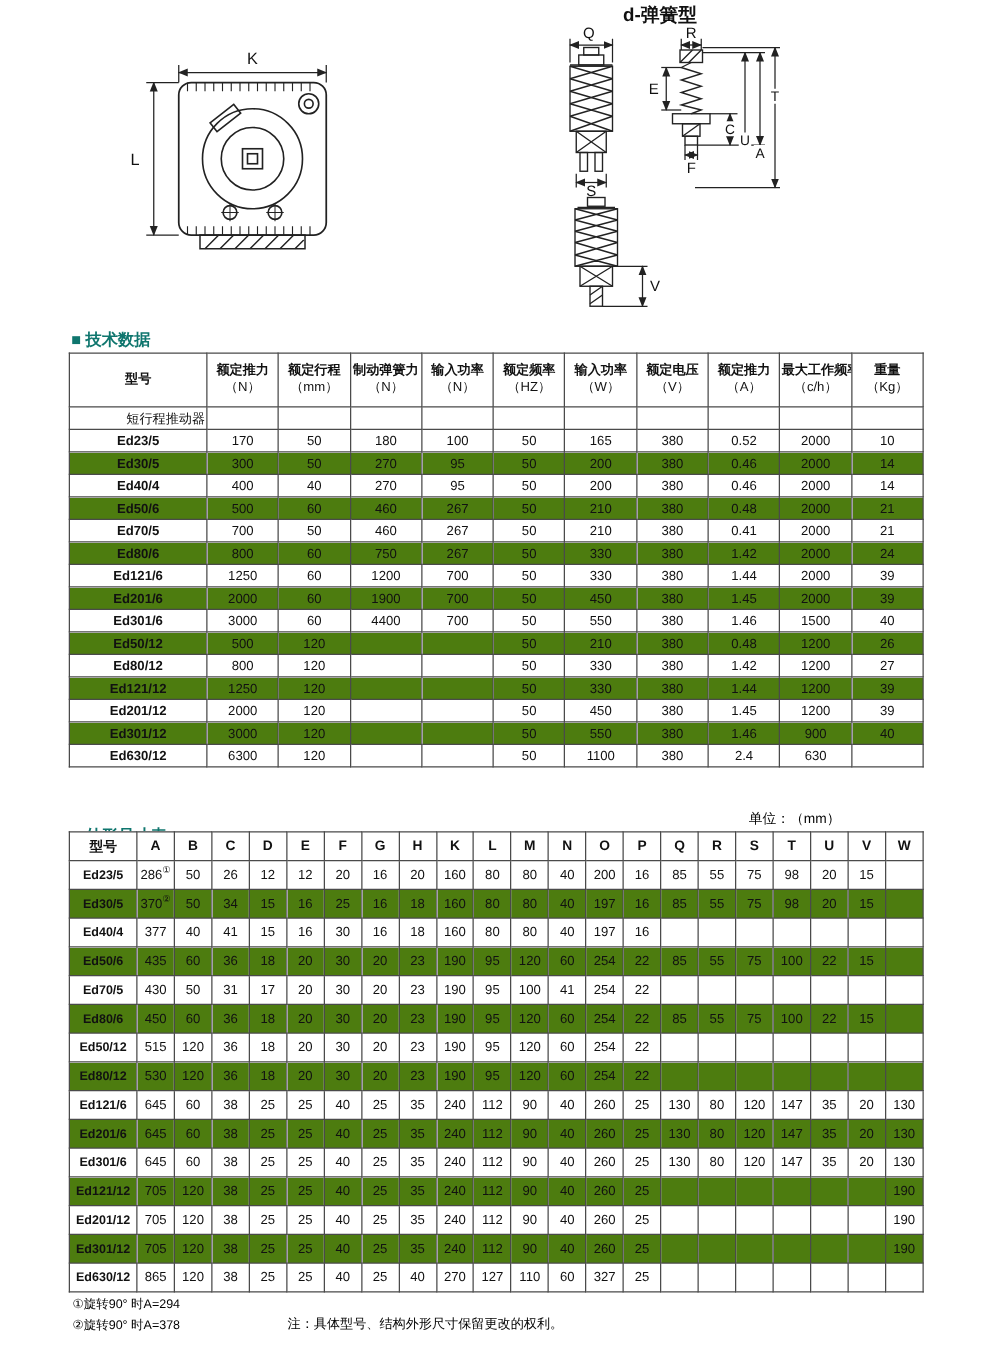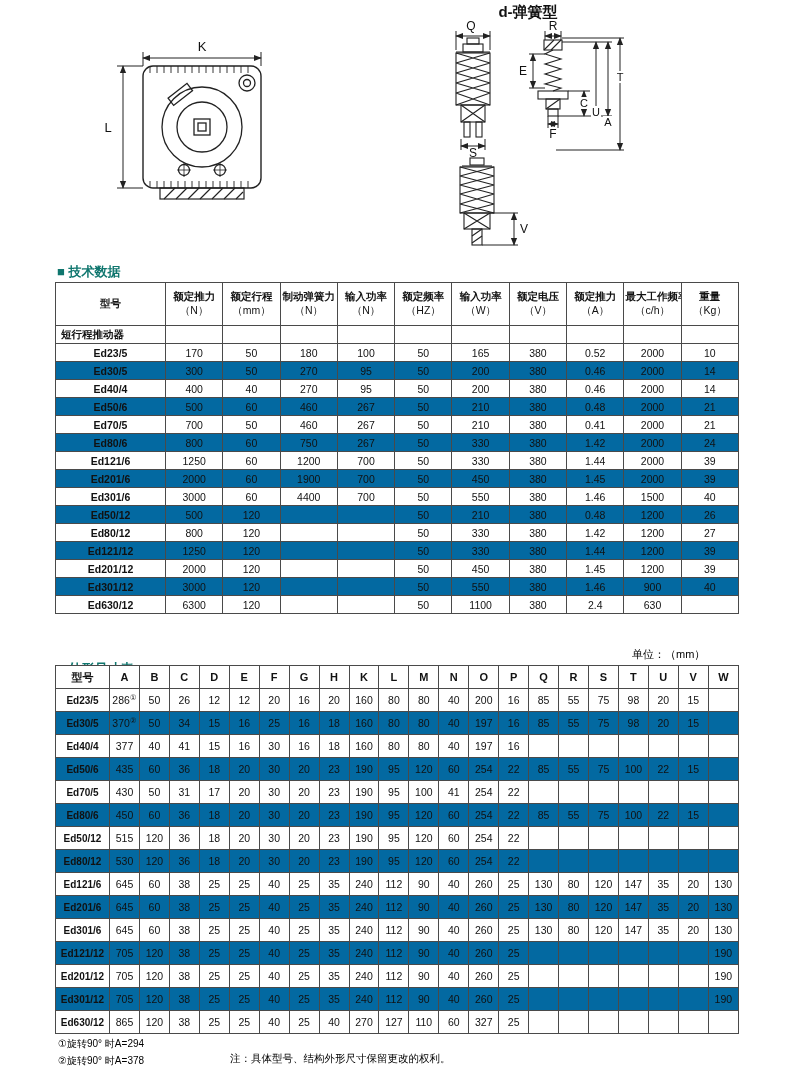--- a/index.html
+++ b/index.html
@@ -3,37 +3,37 @@
 <meta charset="utf-8">
 <style>
   html,body{margin:0;padding:0;background:#ffffff;}
   .page{position:relative;width:790px;height:1082px;background:#fff;
         font-family:"Liberation Sans","DejaVu Sans",sans-serif;color:#111;overflow:hidden;}
   svg text{font-family:"Liberation Sans","DejaVu Sans",sans-serif;fill:#111;}
   .drawings{position:absolute;top:0;left:0;}
   .section-title{position:absolute;font-size:13px;font-weight:bold;color:#0f766e;}
   #tech-title{top:263px;left:57px;}
   #dim-title{top:660px;left:57px;}
-  #unit-label{position:absolute;top:647px;left:632px;font-size:11px;color:#000;}
+  #unit-label{position:absolute;top:647px;left:599px;font-size:11px;color:#000;}
   .tech-wrap{position:absolute;top:282px;left:55px;width:684px;}
   .dim-wrap{position:absolute;top:665px;left:55px;width:684px;}
   table.tbl{border-collapse:collapse;table-layout:fixed;width:100%;background:#fff;}
   .tbl th,.tbl td{border:1px solid #4a4a4a;text-align:center;vertical-align:middle;
       padding:0 1px;white-space:nowrap;overflow:hidden;}
   #tech-table col:first-child{width:110px;}
   #dim-table col:first-child{width:54px;}
   #tech-table th{height:42px;font-size:10.5px;font-weight:bold;line-height:1.3;}
   #tech-table th .unit{font-weight:normal;}
   #tech-table td{height:17px;font-size:10.5px;}
   #tech-table td.model{font-weight:bold;}
-  #tech-table td.section-label{text-align:left;padding-left:5px;font-weight:bold;}
+  #tech-table td.section-label{text-align:right;padding-left:5px;font-weight:normal;}
   #dim-table th{height:22px;font-size:11px;font-weight:bold;}
   #dim-table td{height:22px;font-size:10.5px;}
   #dim-table td.model{font-weight:bold;font-size:10px;}
-  tr.shaded{background:#0369a1;}
+  tr.shaded{background:#4d7c0f;}
   sup{font-size:7.5px;line-height:0;}
   .watermark{position:absolute;left:168px;top:238px;font-size:27px;letter-spacing:1px;
       color:#8a8a8a;opacity:0.55;pointer-events:none;white-space:nowrap;}
   .footnotes{position:absolute;top:1035px;left:58px;font-size:10px;line-height:17px;color:#000;}
   #footnote-note{position:absolute;top:1052px;left:230px;font-size:10.5px;color:#000;}
 </style>
 </head>
 <body>
 
 <div class="page">

